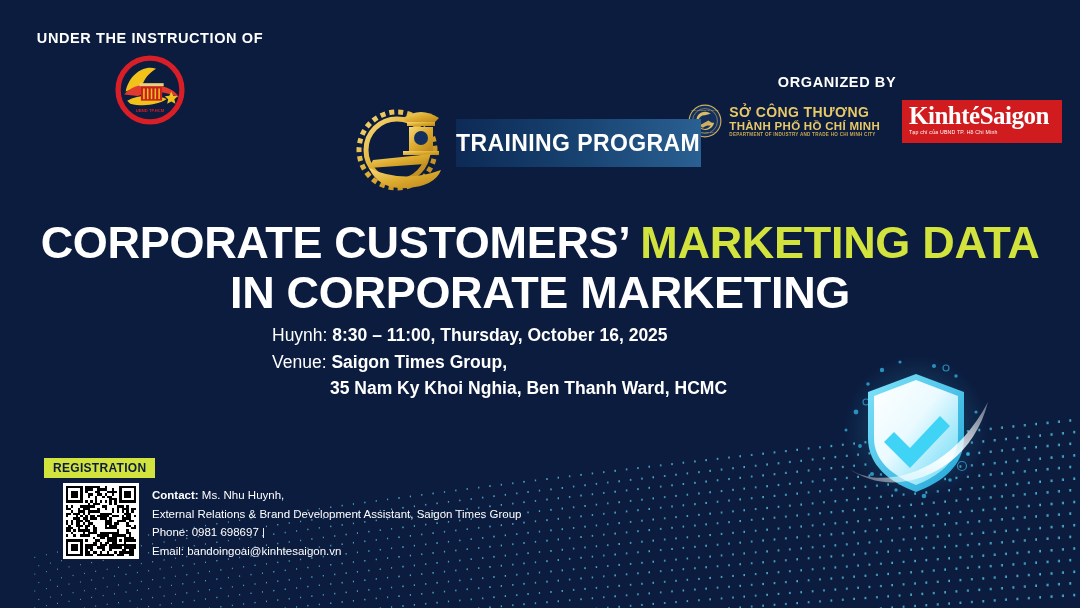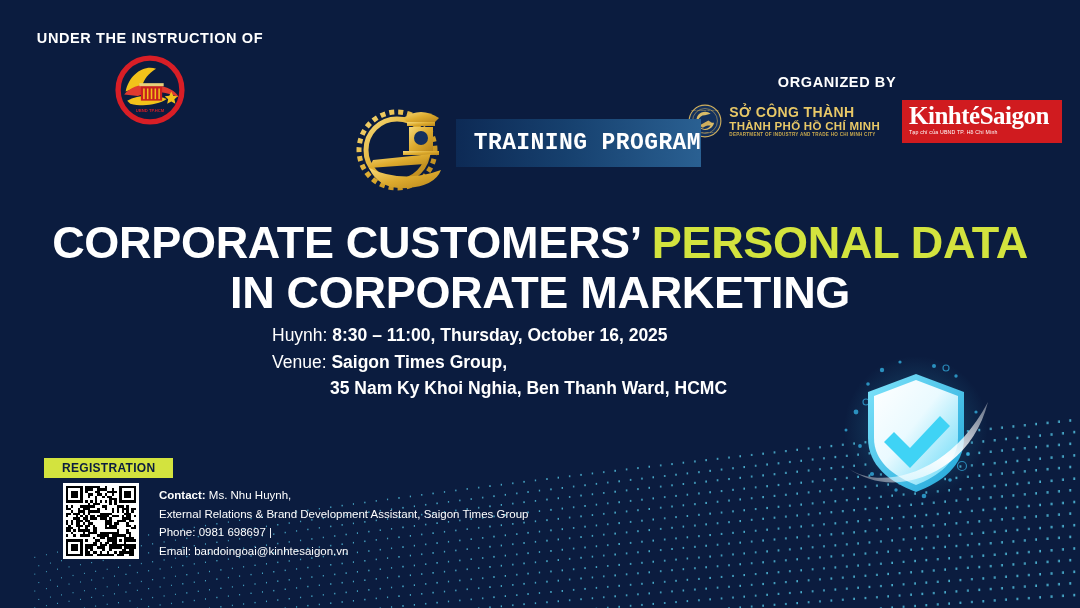--- a/index.html
+++ b/index.html
@@ -62,21 +62,21 @@
   .kts-name i { font-style:normal; }
   .kts-tag { color:#ffffff; font-size:5.2px; letter-spacing:0.2px; margin-top:1px; white-space:nowrap; }
 
   
   .tp-row { position:absolute; left:345px; top:88px; display:flex; align-items:center; }
   .tp-emblem { width:125px; height:110px; flex:none; position:relative; z-index:2; }
   .tp-bar {
     margin-left:-14px;
     height:48px; width:245px;
     background:linear-gradient(90deg, #0d2a55 0%, #16406e 45%, #2a6092 100%);
-    display:flex; align-items:center; justify-content:flex-end;font-family:Liberation Mono, monospace;
+    display:flex; align-items:center; justify-content:flex-start;
   }
   .tp-bar span {
     color:#ffffff; font-size:23px; font-weight:bold; letter-spacing:0.4px;
   }
 
   
   .headline { position:absolute; left:0; right:0; top:218px; text-align:center; }
   .hl-line { font-size:45px; font-weight:bold; letter-spacing:-0.3px; line-height:1.12; white-space:nowrap; }
   .hl-white { color:#ffffff; }
   .hl-accent { color:#d3e33e; }
@@ -86,23 +86,23 @@
   .det-line { font-size:17.5px; line-height:1.52; white-space:nowrap; }
   .det-label { font-weight:normal; }
   .det-value { font-weight:bold; }
   .det-indent { padding-left:58px; }
 
   
   .reg-badge {
     position:absolute; left:44px; top:458px;
     background:#d3e33e; color:#0b1c3f;
     font-size:12px; font-weight:bold; letter-spacing:0.3px;
-    padding:3px 18px 3px;
+    padding:3px 9px 3px;
   }
-  .reg-body { position:absolute; left:63px; top:483px; display:flex; align-items:flex-start; gap:20px; }
+  .reg-body { position:absolute; left:63px; top:483px; display:flex; align-items:flex-start; gap:13px; }
   .qr { width:76px; height:76px; background:#fff; padding:3px; flex:none; }
   .qr svg { display:block; }
   .contact { color:#ffffff; font-size:11.5px; line-height:1.62; padding-top:3px; }
   .contact b { font-weight:bold; }
 
   
   .shield-wrap { position:absolute; left:838px; top:350px; width:180px; height:165px; }
 </style>
 </head>
 <body>
@@ -1351,21 +1351,21 @@
       <div class="doit-logo">
         <svg class="doit-seal" viewBox="0 0 60 60">
           <circle cx="30" cy="30" r="28" fill="#13305c" stroke="#cfae5c" stroke-width="2"></circle>
           <circle cx="30" cy="30" r="22" fill="none" stroke="#cfae5c" stroke-width="1"></circle>
           <text x="30" y="13" font-family="Liberation Sans, sans-serif" font-size="4" fill="#cfae5c" text-anchor="middle">DEPARTMENT OF TRADE</text>
           <path d="M30 20 a12 12 0 1 0 10 18 l-10 0 0-5 16 0 a16 16 0 1 1 -6-16z" fill="#d9bb68"></path>
           <path d="M20 38 l16-9 6 4 -16 9z" fill="#cfae5c"></path>
           <text x="30" y="52" font-family="Liberation Sans, sans-serif" font-size="4" fill="#cfae5c" text-anchor="middle">HO CHI MINH CITY</text>
         </svg>
         <div class="doit-txt">
-          <div class="doit-l1">SỞ CÔNG THÀNH</div>
+          <div class="doit-l1">SỞ CÔNG THƯƠNG</div>
           <div class="doit-l2">THÀNH PHỐ HỒ CHÍ MINH</div>
           <div class="doit-l3">DEPARTMENT OF INDUSTRY AND TRADE HO CHI MINH CITY</div>
         </div>
       </div>
 
       <div class="kts-logo">
         <div class="kts-name">
           <i>Kinhté</i><i>Saigon</i>
         </div>
         <div class="kts-tag">Tạp chí của UBND TP. Hồ Chí Minh</div>
@@ -1395,21 +1395,21 @@
       <rect x="58" y="63" width="36" height="4" fill="url(#goldG)"></rect>
       <path d="M28 72 l58-6 -6 10 -56 4z" fill="url(#goldG)"></path>
       <path d="M24 80 q34 16 72 2 -6 16 -34 18 -28 2 -38-20z" fill="url(#goldG)"></path>
     </svg>
     <div class="tp-bar">
       <span>TRAINING PROGRAM</span>
     </div>
   </div>
 
   <div class="headline">
-    <div class="hl-line"><span class="hl-white">CORPORATE CUSTOMERS’ </span><span class="hl-accent">PERSONAL DATA</span></div>
+    <div class="hl-line"><span class="hl-white">CORPORATE CUSTOMERS’ </span><span class="hl-accent">MARKETING DATA</span></div>
     <div class="hl-line hl-white">IN CORPORATE MARKETING</div>
   </div>
 
   <div class="details">
     <div class="det-line"><span class="det-label">Huynh: </span><span class="det-value">8:30 – 11:00, Thursday, October 16, 2025</span></div>
     <div class="det-line"><span class="det-label">Venue: </span><span class="det-value">Saigon Times Group,</span></div>
     <div class="det-line det-indent det-value">35 Nam Ky Khoi Nghia, Ben Thanh Ward, HCMC</div>
   </div>
 
   <div class="reg-badge">

